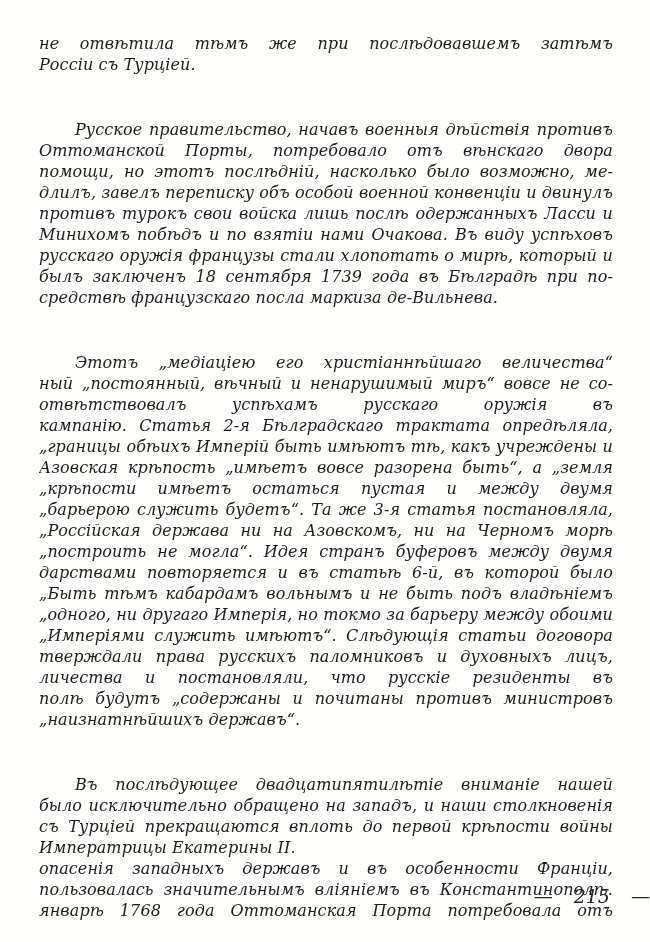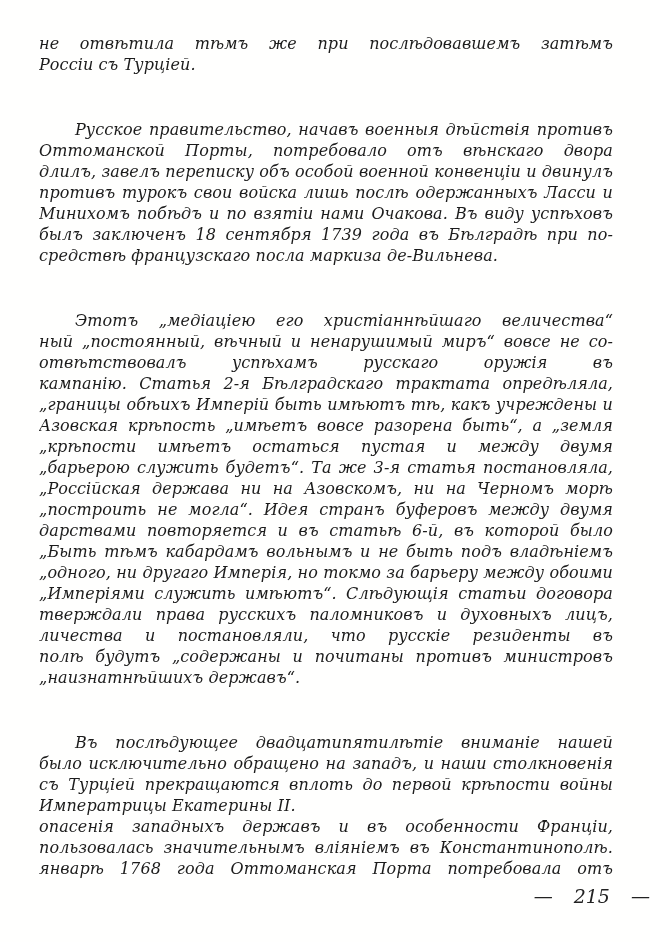--- a/index.html
+++ b/index.html
@@ -61,23 +61,25 @@
 
 <div class="page">
   <div class="text-block">
       <div class="paragraph">
         <div class="line">не отвѣтила тѣмъ же при послѣдовавшемъ затѣмъ столкновеніи</div>
         <div class="line endline">Россіи съ Турціей.</div>
       </div>
       <div class="paragraph">
         <div class="line indent">Русское правительство, начавъ военныя дѣйствія противъ</div>
         <div class="line">Оттоманской Порты, потребовало отъ вѣнскаго двора условленной</div>
+        <div class="line">помощи, но этотъ послѣдній, насколько было возможно, ме-</div>
         <div class="line">длилъ, завелъ переписку объ особой военной конвенціи и двинулъ</div>
         <div class="line">противъ турокъ свои войска лишь послѣ одержанныхъ Ласси и</div>
         <div class="line">Минихомъ побѣдъ и по взятіи нами Очакова. Въ виду успѣховъ</div>
+        <div class="line">русскаго оружія французы стали хлопотать о мирѣ, который и</div>
         <div class="line">былъ заключенъ 18 сентября 1739 года въ Бѣлградѣ при по-</div>
         <div class="line endline">средствѣ французскаго посла маркиза де-Вильнева.</div>
       </div>
       <div class="paragraph">
         <div class="line indent">Этотъ „медіаціею его христіаннѣйшаго величества“ заключен-</div>
         <div class="line">ный „постоянный, вѣчный и ненарушимый миръ“ вовсе не со-</div>
         <div class="line">отвѣтствовалъ успѣхамъ русскаго оружія въ предшествовавшую</div>
         <div class="line">кампанію. Статья 2-я Бѣлградскаго трактата опредѣляла, что</div>
         <div class="line">„границы обѣихъ Имперій быть имѣютъ тѣ, какъ учреждены и</div>
         <div class="line">Азовская крѣпость „имѣетъ вовсе разорена быть“, а „земля той</div>

